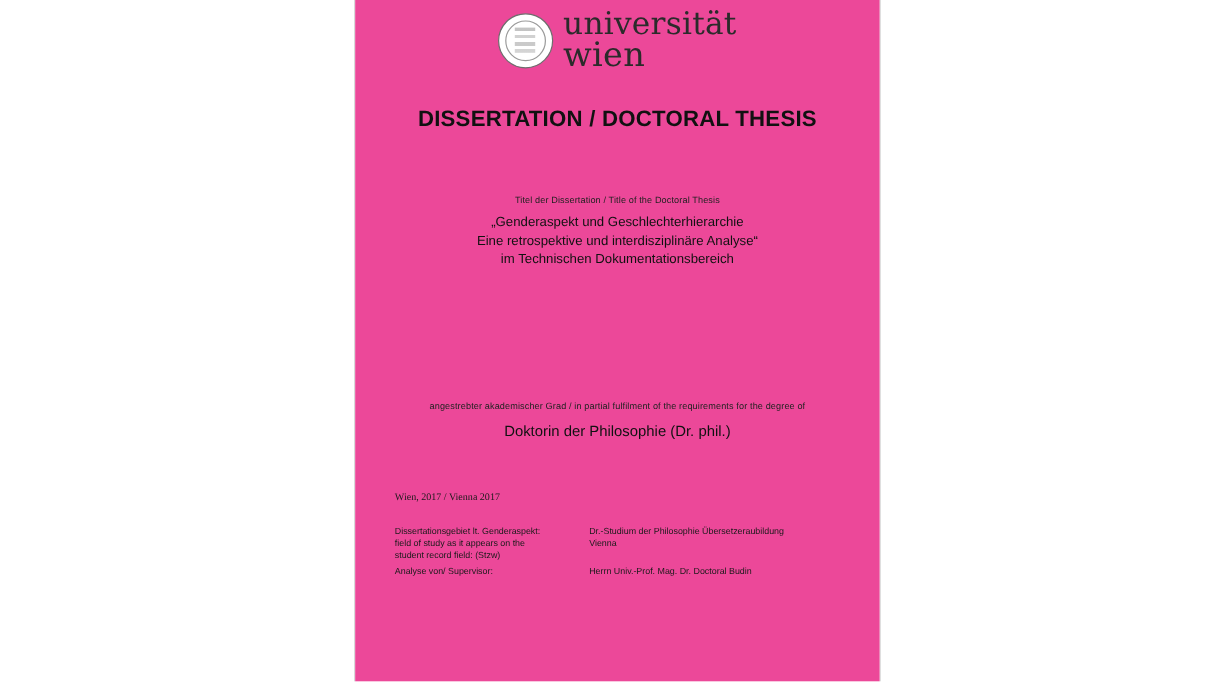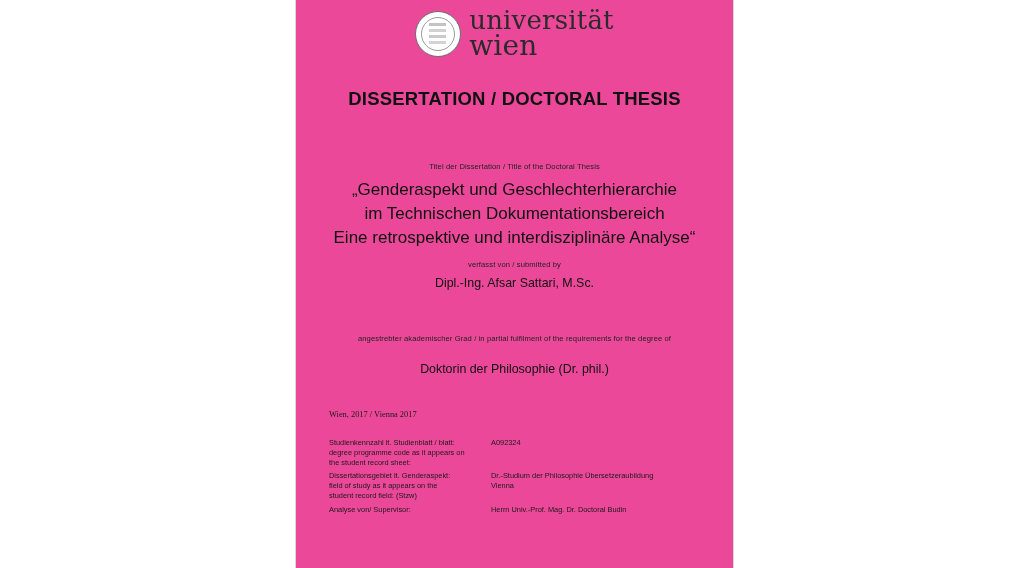--- a/index.html
+++ b/index.html
@@ -113,36 +113,36 @@
     color: #222222;
     letter-spacing: 0.1px;
   }
   .block {
     position: absolute;
     left: 0;
     width: 437px;
   }
   .thesis-title-lines {
     text-align: center;
-    font-size: 17px;
+    font-size: 11px;
     line-height: 1.42;
     color: #111111;
     margin-top: 7px;
   }
   .author-name {
     text-align: center;
     font-size: 12.4px;
     color: #111111;
     margin-top: 7px;
   }
   .degree-name {
     text-align: center;
     font-size: 12.4px;
     color: #111111;
-    margin-top: 19px;
+    margin-top: 9px;
   }
   .place-date {
     position: absolute;
     left: 33px;
     font-size: 8.4px;
     color: #1a1a1a;
   }
   .meta-table {
     position: absolute;
     left: 33px;
@@ -183,49 +183,35 @@
         <span class="l2">wien</span>
       </div>
     </div>
 
     <div class="doc-title">DISSERTATION / DOCTORAL THESIS</div>
 
     <div class="block" style="top:146px;margin-top:16px;">
       <div class="label-small">Titel der Dissertation / Title of the Doctoral Thesis</div>
       <div class="thesis-title-lines">
         <div>„Genderaspekt und Geschlechterhierarchie</div>
+        <div>Eine retrospektive und interdisziplinäre Analyse“</div>
         <div>im Technischen Dokumentationsbereich</div>
-        <div>Eine retrospektive und interdisziplinäre Analyse“</div>
       </div>
     </div>
 
-    <div class="block" style="top:260px;">
-      <div class="label-small">verfasst von / submitted by</div>
-      <div class="author-name">Dipl.-Ing. Afsar Sattari, M.Sc.</div>
-    </div>
 
     <div class="block" style="top:334px;">
       <div class="label-small">angestrebter akademischer Grad / in partial fulfilment of the requirements for the degree of</div>
       <div class="degree-name">Doktorin der Philosophie (Dr. phil.)</div>
     </div>
 
     <div class="place-date" style="top:410px;font-family:Liberation Serif, serif;">Wien, 2017 / Vienna 2017</div>
 
     <table class="meta-table" style="top:438px;">
       <tbody>
-          <tr class="group-end">
-        <td class="k">
-          <div>Studienkennzahl lt. Studienblatt / blatt:</div>
-          <div>degree programme code as it appears on</div>
-          <div>the student record sheet:</div>
-        </td>
-        <td class="v">
-          <div>A092324</div>
-        </td>
-      </tr>
       <tr class="group-end">
         <td class="k">
           <div>Dissertationsgebiet  lt. Genderaspekt:</div>
           <div>field of study as it appears on the</div>
           <div>student record field: (Stzw)</div>
         </td>
         <td class="v">
           <div>Dr.-Studium der Philosophie Übersetzeraubildung</div>
           <div>Vienna</div>
         </td>

